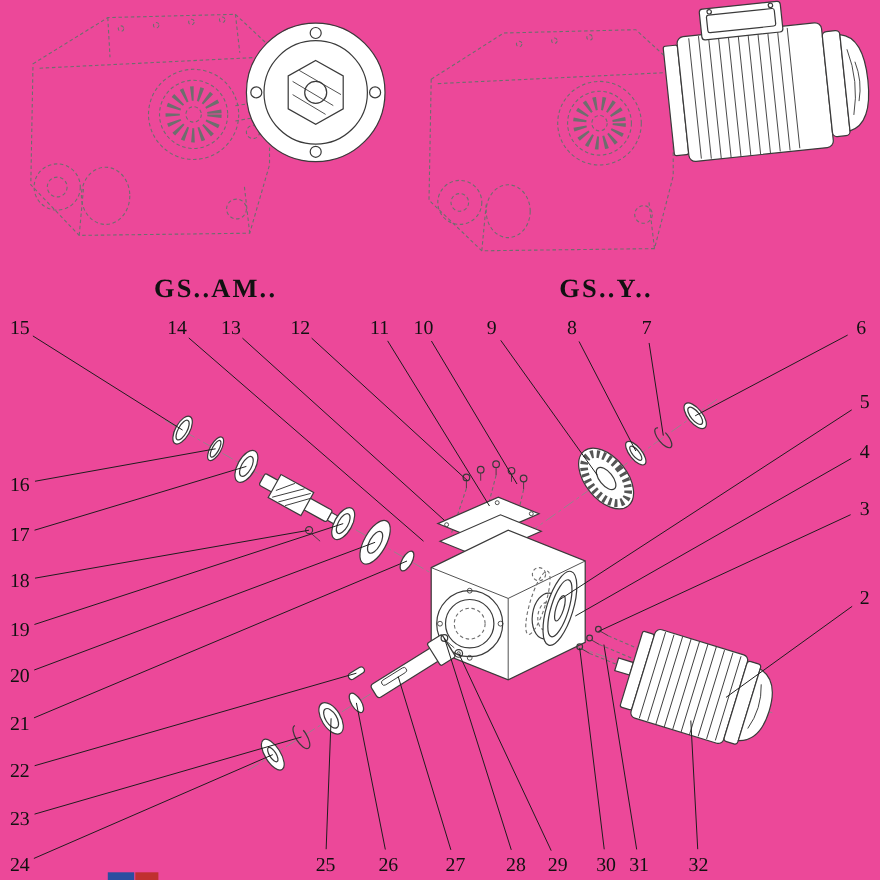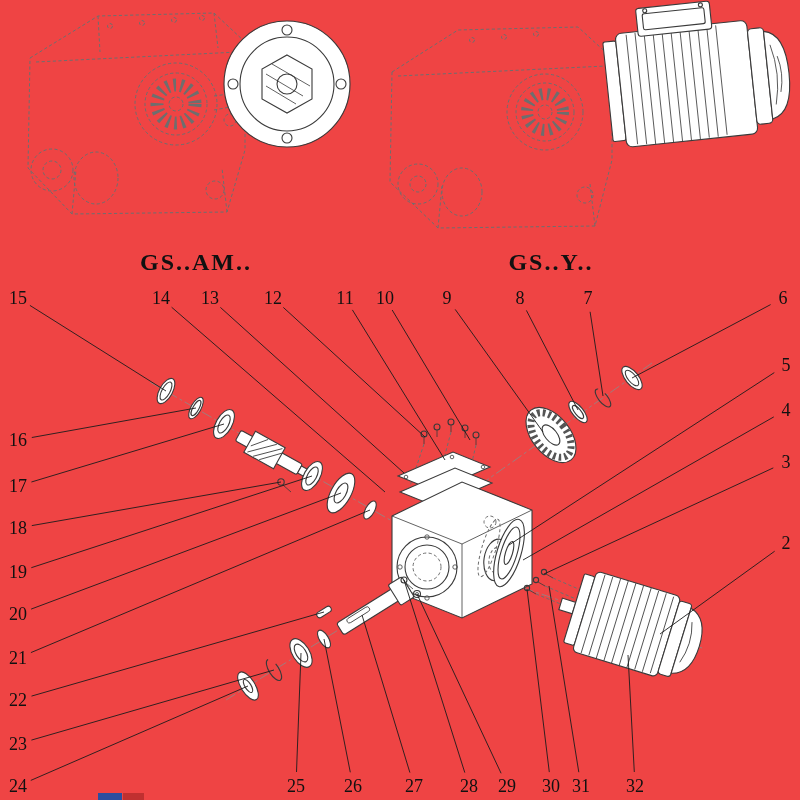--- a/index.html
+++ b/index.html
@@ -1,16 +1,16 @@
 <!DOCTYPE html>
 <html><head>
 <meta charset="utf-8">
 <style>
   html,body{margin:0;padding:0;background:#ffffff;}
-  .page{position:relative;width:800px;height:800px;background:#ef4444;overflow:hidden;
+  .page{position:relative;width:800px;height:800px;background:#ec4899;overflow:hidden;
         font-family:"Liberation Serif",serif;}
   svg{display:block}
   .dash{fill:none;stroke:#6e6e6e;stroke-width:1;stroke-dasharray:3.2 2.4;}
   .solid{fill:none;stroke:#3a3a3a;stroke-width:1.1;}
   .solidf{fill:#ffffff;stroke:#3a3a3a;stroke-width:1.1;}
   .thin{stroke-width:0.8;}
   .axis{fill:none;stroke:#8a8a8a;stroke-width:0.8;stroke-dasharray:11 3 3 3;}
   .callout-line{stroke:#1c1c1c;stroke-width:0.9;}
   .callout-text{font-family:"Liberation Serif",serif;font-size:18px;fill:#111;}
   .model-label{font-family:"Liberation Serif",serif;font-size:24px;font-weight:bold;

